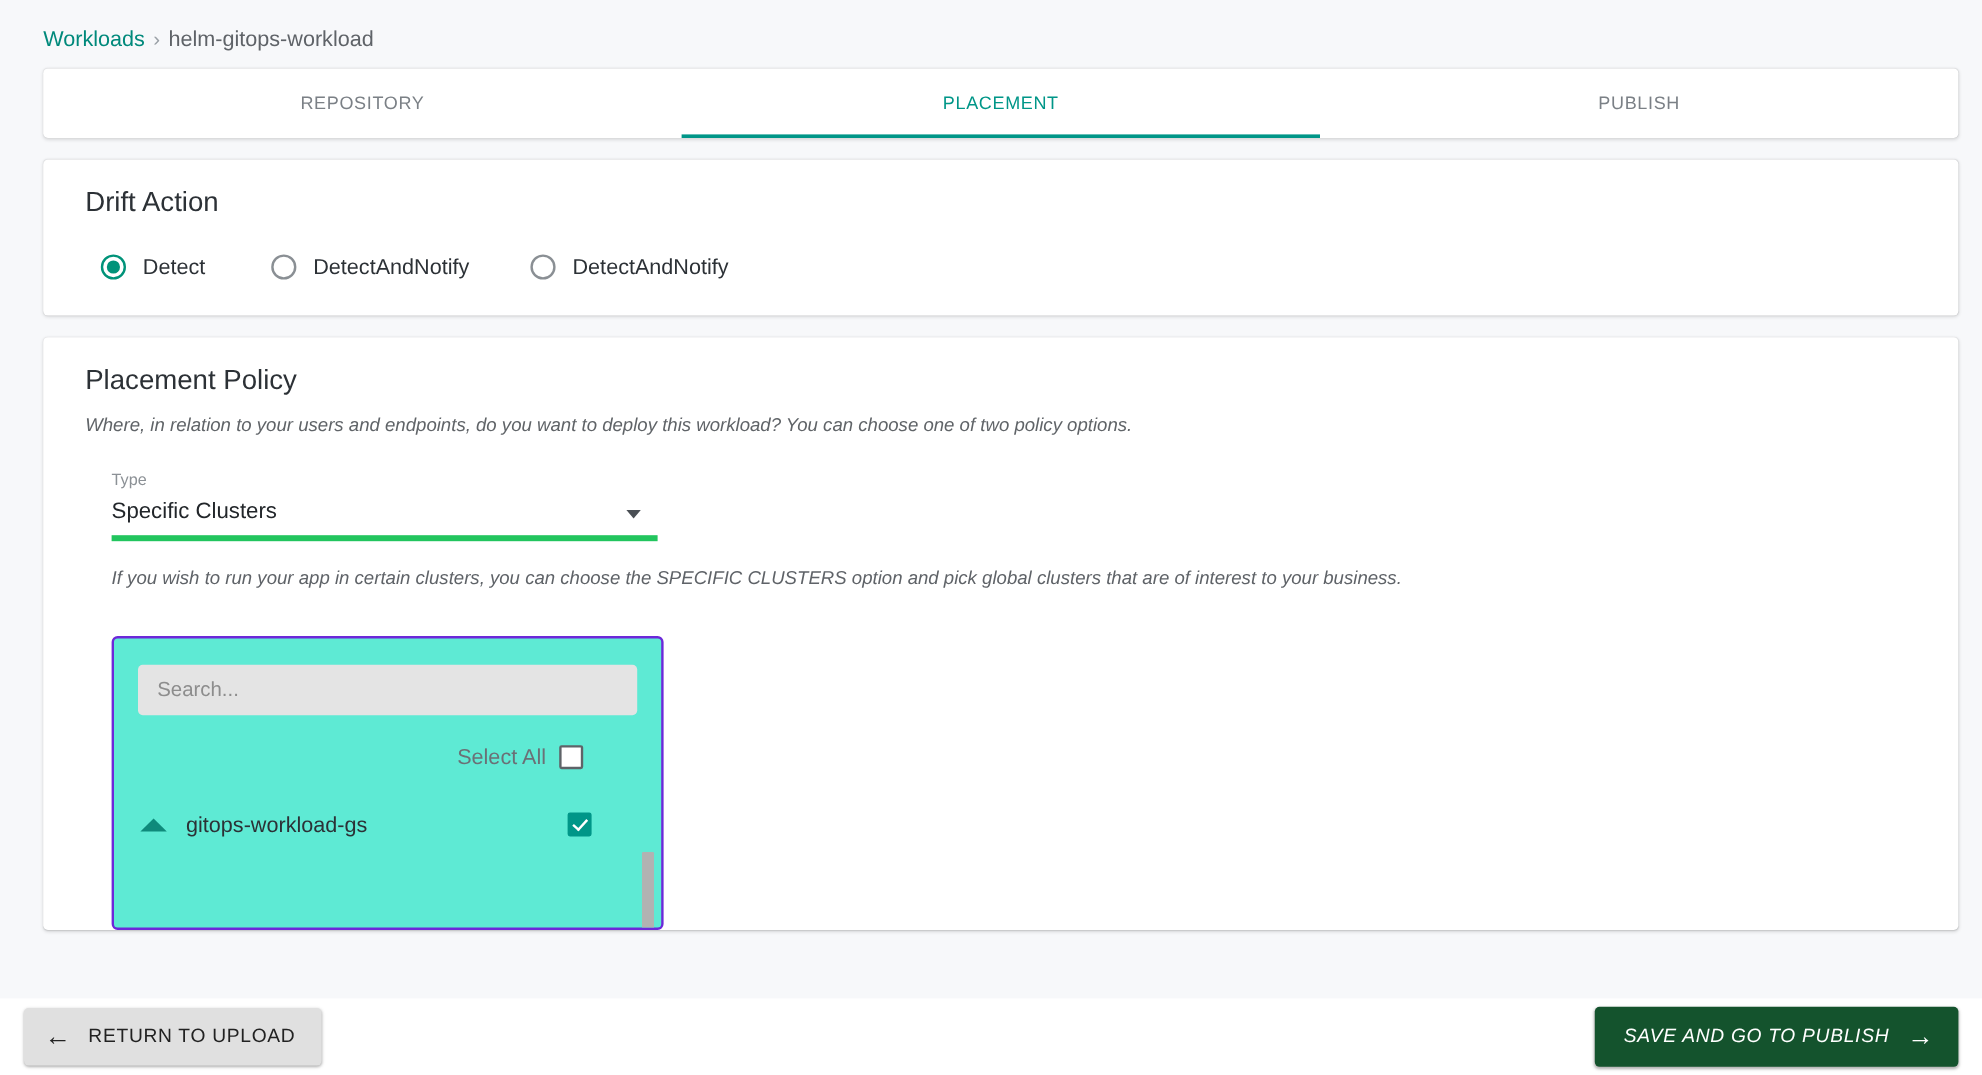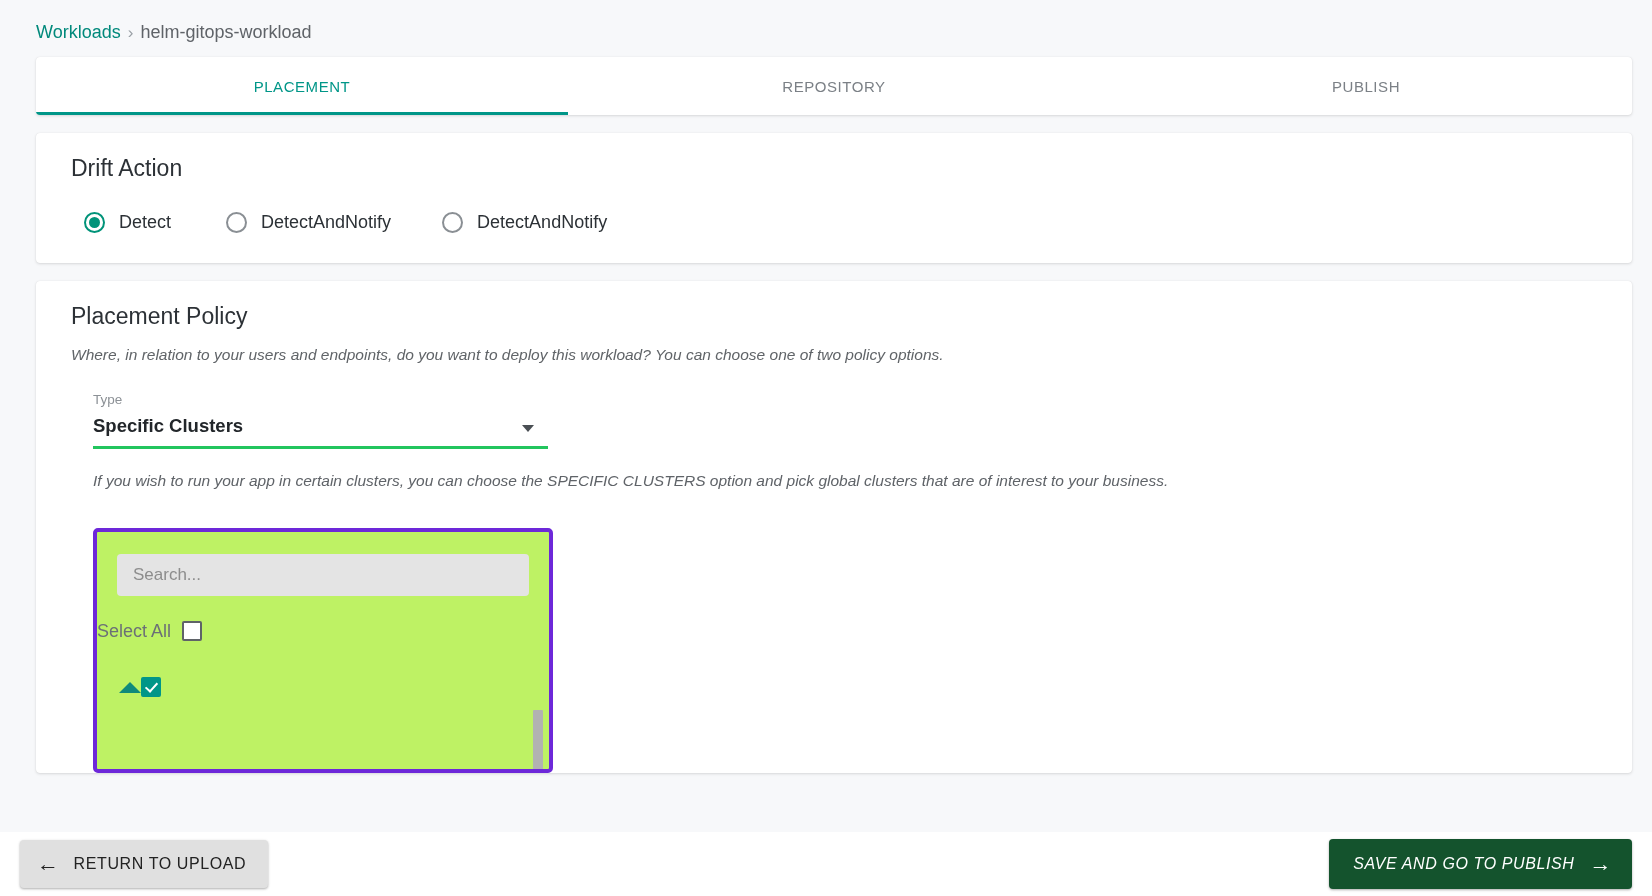--- a/index.html
+++ b/index.html
@@ -141,24 +141,23 @@
   }
   .field-label {
     font-size: 13.5px;
     color: #8c9196;
     margin-bottom: 8px;
   }
   .select-box {
     display: flex;
     align-items: flex-end;
     justify-content: space-between;
-    border-bottom: 3px solid #22c55e;
+    border-bottom: 5px solid #22c55e;
     padding-bottom: 9px;
     cursor: pointer;
-    font-weight: bold;
   }
   .select-value {
     font-size: 18.5px;
     color: #22262a;
   }
   .caret {
     width: 0; height: 0;
     border-left: 6px solid transparent;
     border-right: 6px solid transparent;
     border-top: 7px solid #4a4f54;
@@ -173,22 +172,22 @@
   }
 
   
   .picker-wrap {
     margin: 38px 0 0 57px;
     padding-bottom: 0;
   }
   .picker {
     width: 460px;
     height: 245px;
-    background: #bef264;
-    border: 4px solid #6d28d9;
+    background: #5eead4;
+    border: 2px solid #6d28d9;
     border-radius: 5px;
     position: relative;
     overflow: hidden;
   }
   .search-box {
     margin: 22px 20px 0 20px;
     height: 42px;
     background: #e4e4e4;
     border-radius: 4px;
     display: flex;
@@ -208,20 +207,21 @@
   .search-input::placeholder { color: #8d8d8d; }
 
   .picker-body {
     position: relative;
     margin-top: 14px;
     height: 150px;
   }
   .select-all-row {
     display: flex;
     align-items: center;
+    justify-content: flex-end;
     padding-right: 65px;
     height: 42px;
   }
   .select-all-label {
     font-size: 18px;
     color: #6b7076;
     margin-right: 11px;
   }
   .cb {
     width: 20px; height: 20px;
@@ -325,25 +325,25 @@
 
 <div class="page">
 
   <div class="scroll-area">
 
     <div class="breadcrumb">
       <span class="crumb-link">Workloads</span><span class="crumb-sep">›</span><span class="crumb-current">helm-gitops-workload</span>
     </div>
 
     <div class="tabs-card">
+      <div class="tab">
+        <span>REPOSITORY</span>
+      </div>
       <div class="tab active">
         <span>PLACEMENT</span>
-      </div>
-      <div class="tab">
-        <span>REPOSITORY</span>
       </div>
       <div class="tab">
         <span>PUBLISH</span>
       </div>
     </div>
 
     <div class="card">
       <h2 class="card-title">Drift Action</h2>
 
       <div class="radio-row">
@@ -386,20 +386,21 @@
           </div>
 
           <div class="picker-body">
             <div class="select-all-row">
               <span class="select-all-label">Select All</span>
               <span class="cb"></span>
             </div>
 
             <div class="cluster-row">
               <span class="tri-up"></span>
+              <span class="cluster-name">gitops-workload-gs</span>
               <span class="cb checked"></span>
             </div>
 
             <div class="picker-scrollbar"></div>
           </div>
 
         </div>
       </div>
     </div>
 

